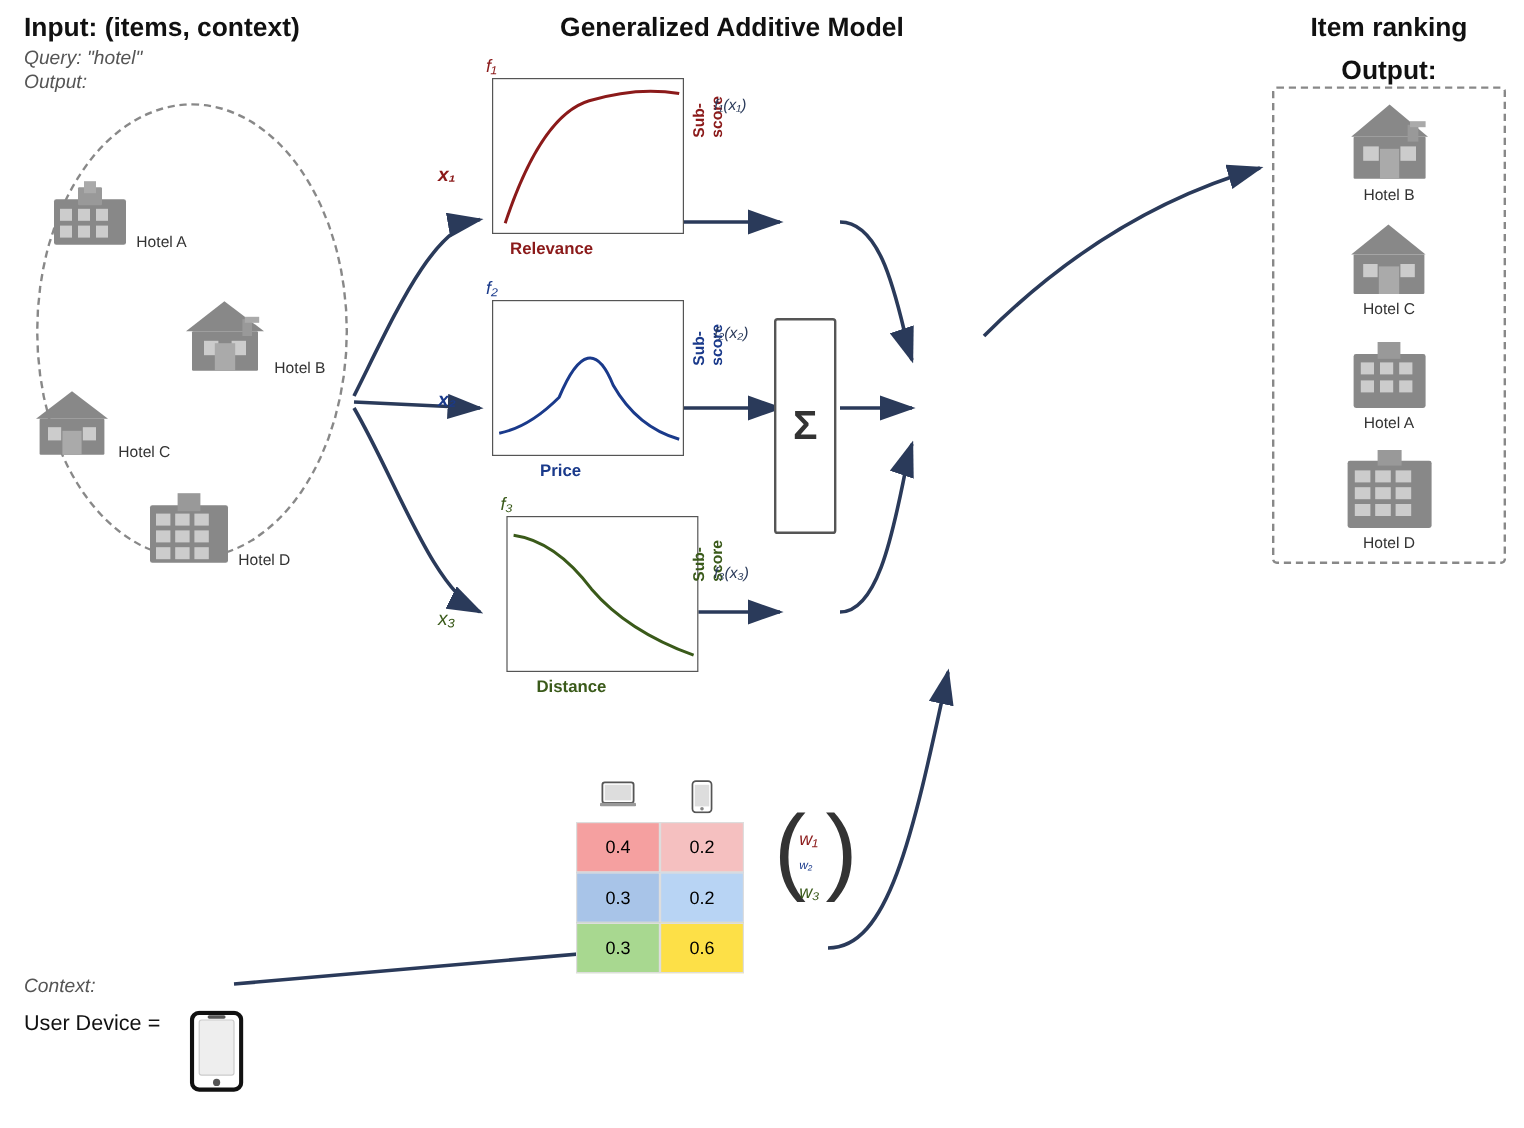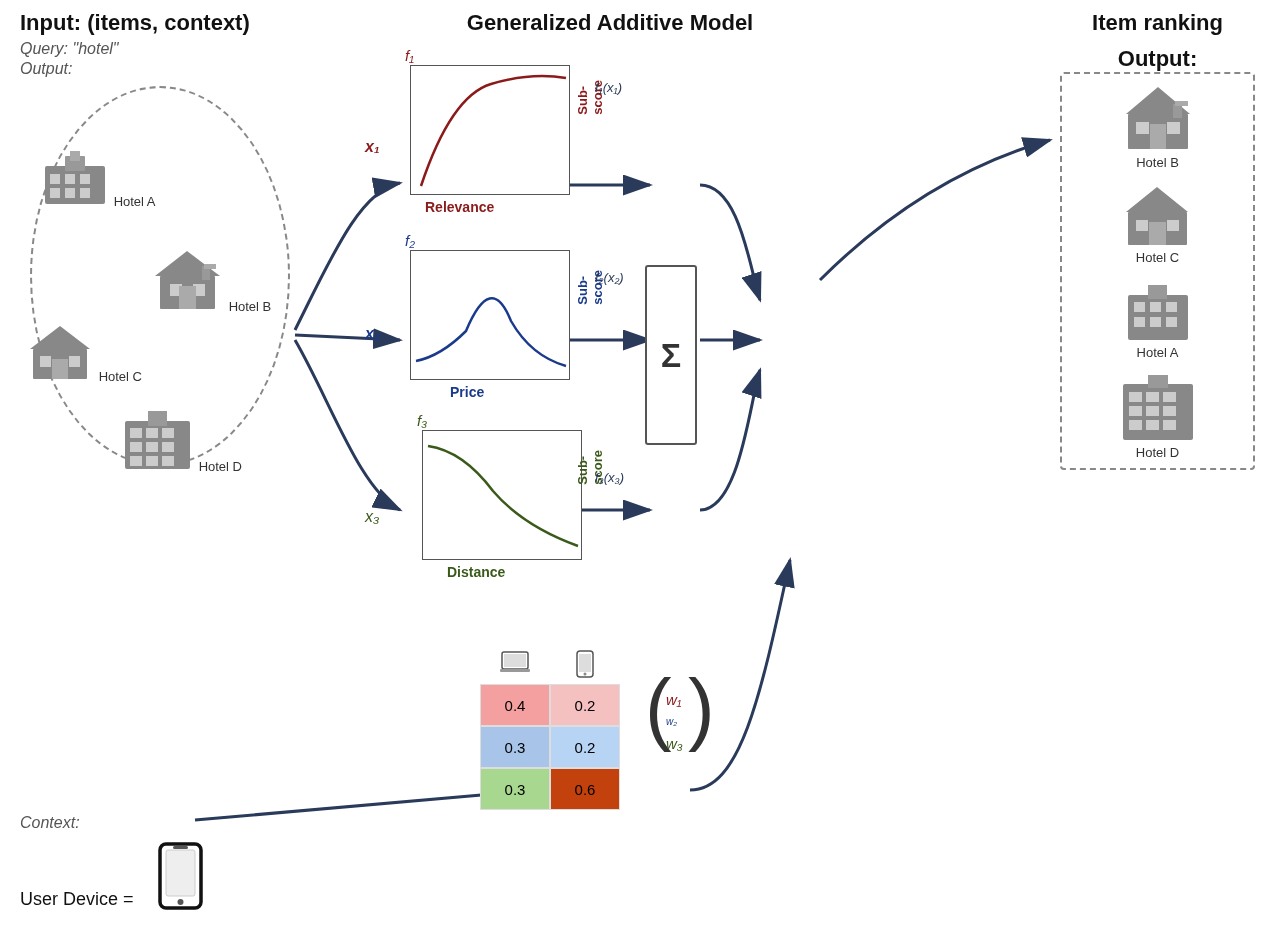--- a/index.html
+++ b/index.html
@@ -85,21 +85,21 @@
 
     .context-label {
       font-size: 16px;
       font-style: italic;
       color: #555;
       margin-bottom: 10px;
     }
 
     .user-device-row {
       display: flex;
-      align-items: flex-end;
+      align-items: flex-start;
       gap: 24px;
     }
 
     .user-device-text {
       font-size: 18px;
       font-weight: 500;
       color: #111;
     }
 
     .gam-title {
@@ -349,21 +349,21 @@
         <div style="width:70px; height:42px; background:#b8d4f4; display:flex; align-items:center; justify-content:center; font-size:15px; border:1px solid #ddd;">
           <span>0.2</span>
         </div>
       </div>
 
       <div style="display:flex;">
         <div style="width:70px;"></div>
         <div style="width:70px; height:42px; background:#a8d890; display:flex; align-items:center; justify-content:center; font-size:15px; border:1px solid #ddd;">
           <span>0.3</span>
         </div>
-        <div style="width:70px; height:42px; background:#c2410c; display:flex; align-items:center; justify-content:center; font-size:15px; border:1px solid #ddd;">
+        <div style="width:70px; height:42px; background:#fde047; display:flex; align-items:center; justify-content:center; font-size:15px; border:1px solid #ddd;">
           <span>0.6</span>
         </div>
       </div>
     </div>
 
     <div style="position:absolute; left:295px; top:658px; font-size:18px;">
       <span style="font-size:80px; color:#333; line-height:1; font-weight:100;">(</span>
     </div>
     <div style="position:absolute; left:316px; top:665px; display:flex; flex-direction:column; gap:8px;margin-top:16px;">
       <span style="font-size:15px; font-style:italic; color:#8B1A1A;">w₁</span>

